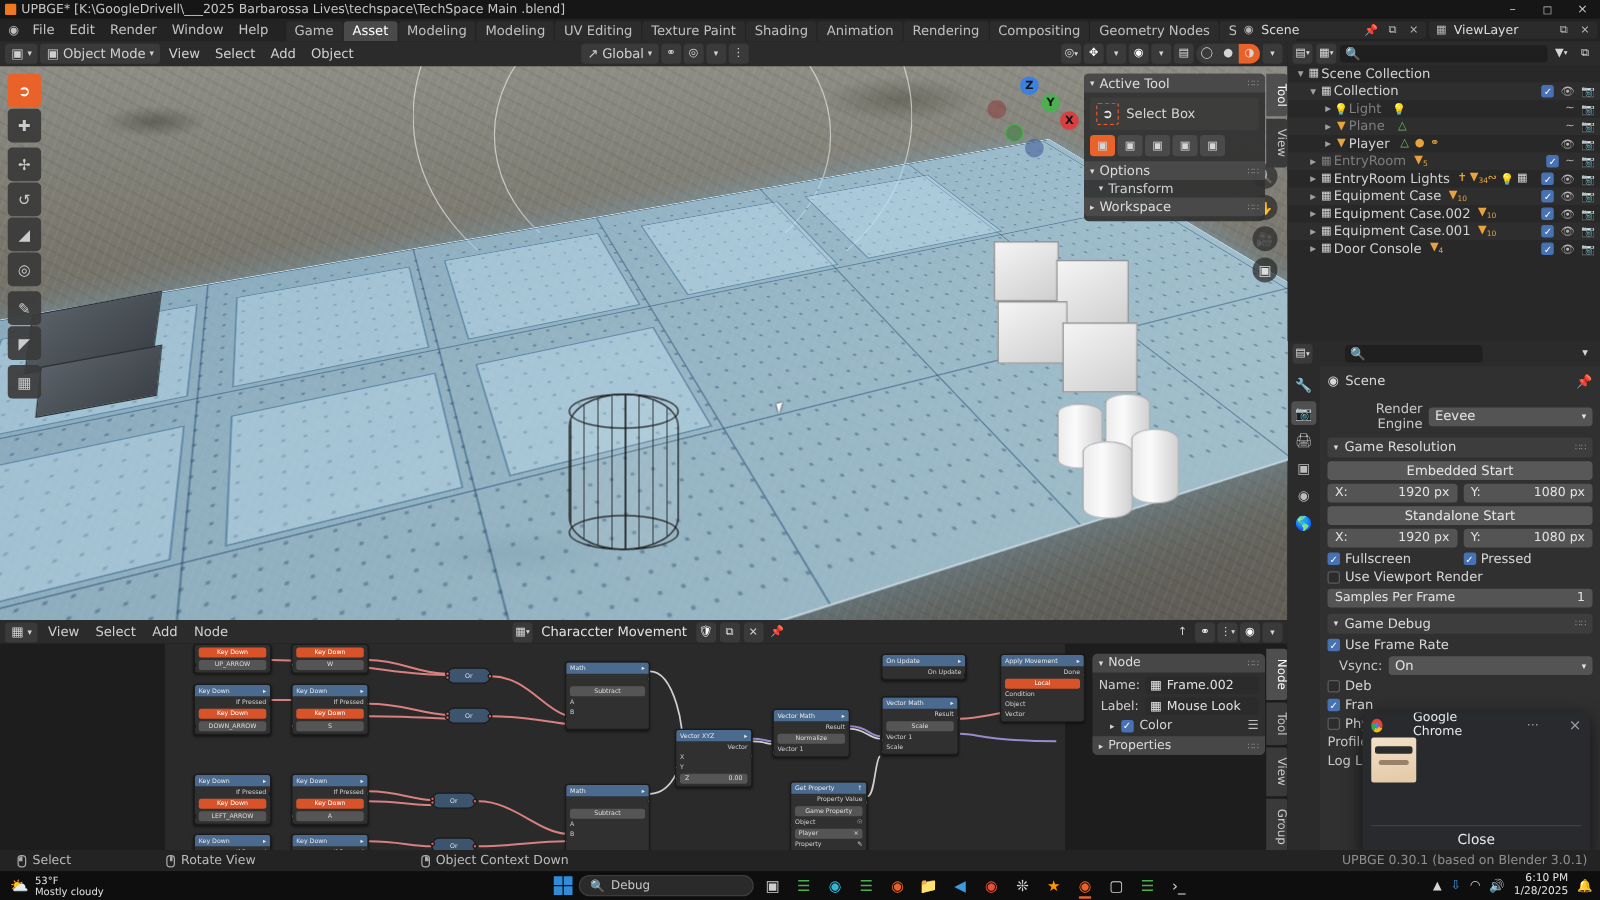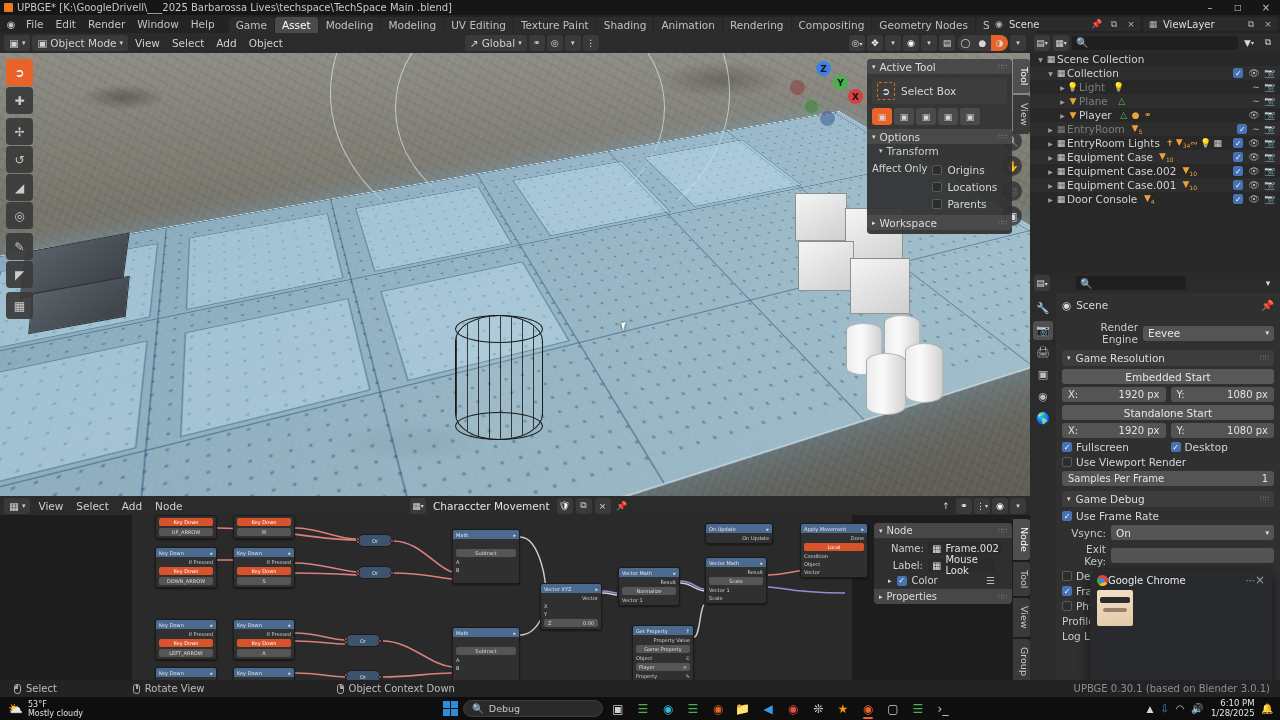--- a/index.html
+++ b/index.html
@@ -247,21 +247,21 @@
 
   
   .ne-npanel {
     position: absolute; right: 18px; top: 8px; width: 138px;
     background: rgba(48,48,48,.95); border-radius: 4px; font-size: 10px;
   }
   .fld {
     display: flex; align-items: center; gap: 4px; background: #2b2b2b;
     border-radius: 3px; height: 14px; padding: 0 4px; flex: 1; color: #e0e0e0;
   }
-  .lblrow { display: flex; align-items: center; gap: 5px; margin: 3px 17px; }
+  .lblrow { display: flex; align-items: center; gap: 5px; margin: 3px 5px; }
   .lblrow .lb { width: 32px; text-align: right; font-size: 10px; color: #cfcfcf; }
 
   
   .outliner {
     position: absolute; left: 1030px; top: 33px; width: 250px; height: 240px;
     background: #282828;
   }
   .out-header {
     height: 19px; background: #2b2b2b; display: flex; align-items: center;
     gap: 3px; padding: 0 4px;
@@ -314,21 +314,21 @@
            display: flex; align-items: center; justify-content: space-between;
            padding: 0 5px; font-size: 10.5px; color: #e4e4e4; }
   .plabel { width: 76px; text-align: right; font-size: 10.5px; color: #c9c9c9; }
 
   
   .notif {
     position: absolute; left: 1090px; top: 570px; width: 182px; height: 117px;
     background: #292a2d; border-radius: 7px; box-shadow: 0 3px 14px rgba(0,0,0,.6);
     overflow: hidden; font-size: 10px; color: #e8eaed;
   }
-  .nf-head { display: flex; align-items: center; height: 20px; padding: 0 7px; gap: 0; }
+  .nf-head { display: flex; align-items: center; height: 20px; padding: 0 7px; gap: 24px; }
   .chrome-logo { width: 11px; height: 11px; border-radius: 50%;
                  background: conic-gradient(#ea4335 0 33%, #fbbc05 33% 58%, #34a853 58% 83%, #ea4335 83% 100%);
                  position: relative; }
   .chrome-logo:after { content:''; position:absolute; inset:3px; border-radius:50%; background:#4285f4; }
   .nf-body { display: flex; gap: 7px; padding: 0 7px; }
   .nf-thumb { width: 36px; height: 36px; border-radius: 2px;
               background: linear-gradient(170deg,#f3e0c8,#e2c9a6); flex: none; position: relative; overflow: hidden; }
   .nf-thumb:before { content:''; position:absolute; left:3px; top:7px; width:30px; height:6px;
                      background:#2c2c2c; border-radius:2px; }
   .nf-thumb:after { content:''; position:absolute; left:6px; top:18px; width:24px; height:4px;
@@ -564,37 +564,20 @@
       </div>
       <div class="np-head" style="border-radius:0">
         <span style="font-size:7px">▾</span>
         <span>Options</span>
         <span style="margin-left:auto; font-size:7px; color:#9a9a9a">∷∷</span>
       </div>
       <div class="np-sub" style="padding-left:12px">
         <span style="font-size:7px">▾</span>
         <span>Transform</span>
       </div>
-      <div class="np-body" style="display:flex; gap:5px;">
-        <span style="font-size:10px; padding-top:1px;">Affect Only</span>
-        <div style="display:flex; flex-direction:column; gap:2px;">
-          <div class="cbrow">
-            <span class="cb"></span>
-            <span>Origins</span>
-          </div>
-          <div class="cbrow">
-            <span class="cb"></span>
-            <span>Locations</span>
-          </div>
-          <div class="cbrow">
-            <span class="cb"></span>
-            <span>Parents</span>
-          </div>
-        </div>
-      </div>
       <div class="np-head" style="border-radius:0 0 4px 4px">
         <span style="font-size:7px">▸</span>
         <span>Workspace</span>
         <span style="margin-left:auto; font-size:7px; color:#9a9a9a">∷∷</span>
       </div>
     </div>
 
     <div class="side-tabs">
       <span class="side-tab active">Tool</span>
       <span class="side-tab">View</span>
@@ -1198,21 +1181,21 @@
           <span>1080 px</span>
         </span>
       </div>
       <div class="prow">
         <span style="display:flex;align-items:center;gap:4px;flex:1">
           <span class="cb on">✓</span>
           <span>Fullscreen</span>
         </span>
         <span style="display:flex;align-items:center;gap:4px;flex:1">
           <span class="cb on">✓</span>
-          <span>Desktop</span>
+          <span>Pressed</span>
         </span>
       </div>
       <div class="prow">
         <span style="display:flex;align-items:center;gap:4px">
           <span class="cb"></span>
           <span>Use Viewport Render</span>
         </span>
       </div>
       <div class="prow">
         <span class="pnum">
@@ -1231,24 +1214,20 @@
           <span class="cb on">✓</span>
           <span>Use Frame Rate</span>
         </span>
       </div>
       <div class="prow">
         <span class="plabel" style="width:44px">Vsync:</span>
         <span class="pdrop">
           <span>On</span>
           <span style="font-size:7px">▾</span>
         </span>
-      </div>
-      <div class="prow">
-        <span class="plabel" style="width:44px">Exit Key:</span>
-        <span class="pdrop"></span>
       </div>
       <div class="prow">
         <span style="display:flex;align-items:center;gap:4px">
           <span class="cb"></span>
           <span>Deb</span>
         </span>
       </div>
       <div class="prow">
         <span style="display:flex;align-items:center;gap:4px">
           <span class="cb on">✓</span>
@@ -1273,20 +1252,21 @@
   <div class="notif">
     <div class="nf-head">
       <span class="chrome-logo"></span>
       <span>Google Chrome</span>
       <span style="margin-left:auto; color:#9aa0a6">···</span>
       <span style="color:#9aa0a6; font-size:12px">×</span>
     </div>
     <div class="nf-body">
       <span class="nf-thumb"></span>
     </div>
+    <div class="nf-close">Close</div>
   </div>
 
   <div class="statusbar">
     <span class="sb-item">
       <span class="mouse-ico l"></span>
       <span>Select</span>
     </span>
     <span class="sb-item" style="margin-left:62px">
       <span class="mouse-ico m"></span>
       <span>Rotate View</span>

